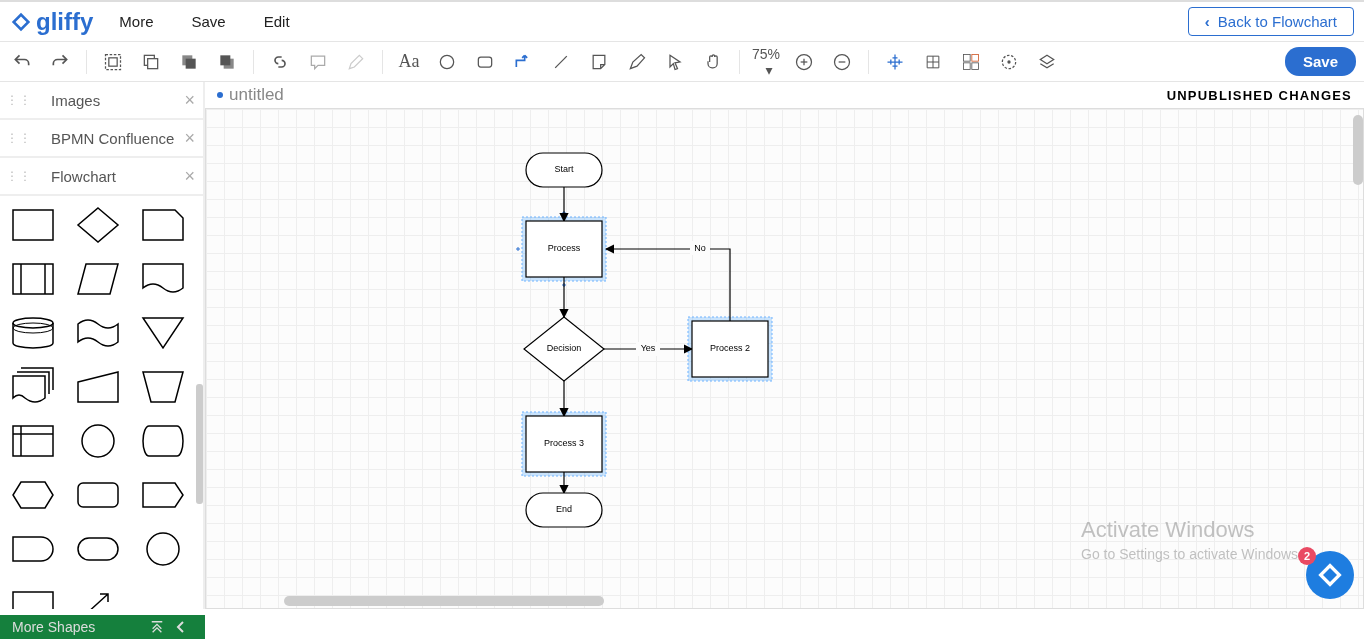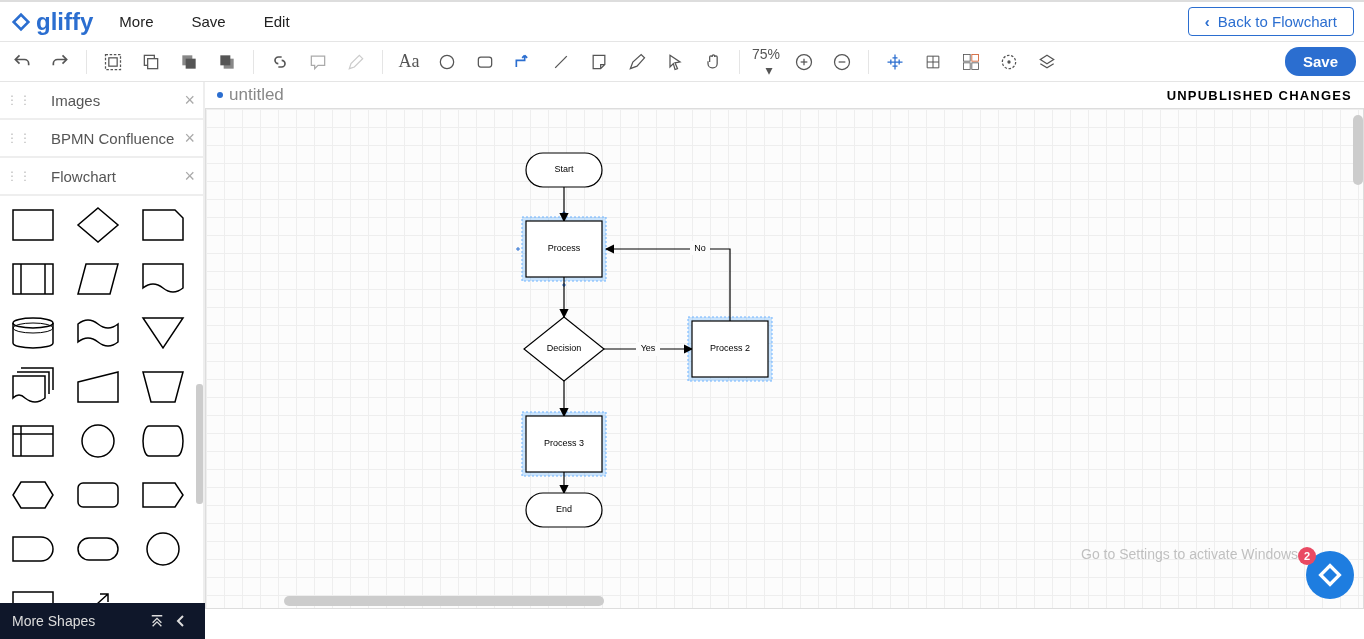--- a/index.html
+++ b/index.html
@@ -55,21 +55,21 @@
   .sel-border { fill: none; stroke: #6fb3ff; stroke-width: 1; stroke-dasharray: 2,2; }
   .shape { fill: #fff; stroke: #000; stroke-width: 1.2; }
   .conn { fill: none; stroke: #000; stroke-width: 1.2; }
   .lbl { font-size: 9px; font-family: Arial, sans-serif; text-anchor: middle; dominant-baseline: middle; }
   .clbl { font-size: 9px; font-family: Arial, sans-serif; text-anchor: middle; dominant-baseline: middle; }
   .vscroll { position: absolute; right: 0; top: 6px; width: 10px; height: 70px; background: #ccc; border-radius: 5px; }
   .hscroll-track { position: absolute; left: 0; right: 14px; bottom: 0; height: 14px; }
   .hscroll { position: absolute; left: 78px; bottom: 2px; width: 320px; height: 10px; background: #ccc; border-radius: 5px; }
 
   
-  .bottom { position: absolute; bottom: 0; left: 0; width: 205px; height: 36px; background: #0f172a; color: #ddd; display: flex; align-items: center; font-size: 14px; padding: 0 12px; }
+  .bottom { position: absolute; bottom: 0; left: 0; width: 205px; height: 24px; background: #15803d; color: #ddd; display: flex; align-items: center; font-size: 14px; padding: 0 12px; }
   .bottom .label { flex: 1; }
   .bottom .btn { width: 24px; display: flex; justify-content: center; align-items: center; cursor: pointer; }
 
   
   .watermark { position: absolute; right: 62px; bottom: 44px; color: rgba(120,120,120,0.45); font-size: 14px; line-height: 1.4; text-align: left; }
   .watermark .t1 { font-size: 22px; }
   .assistant { position: absolute; right: 10px; bottom: 10px; width: 48px; height: 48px; border-radius: 50%; background: #1e7de0; display: flex; align-items: center; justify-content: center; color: #fff; cursor: pointer; }
   .assistant .badge { position: absolute; top: -4px; left: -8px; width: 18px; height: 18px; border-radius: 50%; background: #e94a63; color: #fff; font-size: 11px; font-weight: 700; display: flex; align-items: center; justify-content: center; }
 </style>
 </head>
@@ -474,20 +474,21 @@
           <text class="lbl" x="358" y="401">End</text>
         </g>
       </svg>
       <div class="vscroll"></div>
       <div class="hscroll-track">
           <div class="hscroll"></div>
         </div>
     </div>
 
     <div class="watermark">
+      <div class="t1">Activate Windows</div>
       <div>Go to Settings to activate Windows.</div>
     </div>
     <div class="assistant">
       <svg width="28" height="28" viewBox="0 0 24 24">
           <path fill="#fff" d="M12 2 L22 12 L12 22 L2 12 Z"></path>
           <path fill="#1e7de0" d="M12 6 L18 12 L12 18 L6 12 Z"></path>
         </svg>
       <div class="badge">2</div>
     </div>
   </div>

